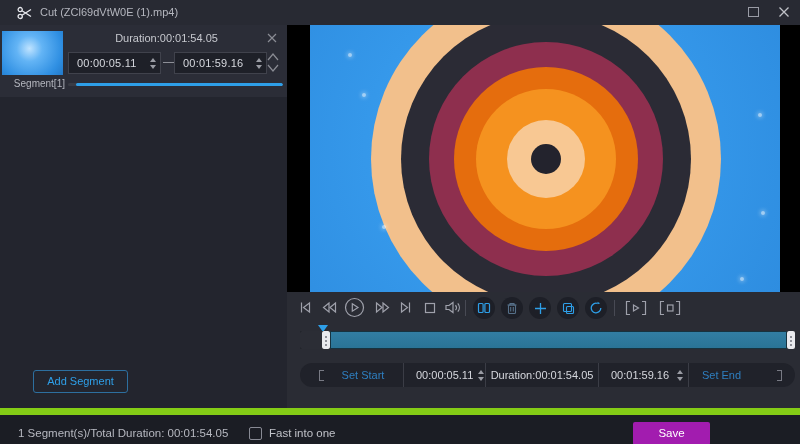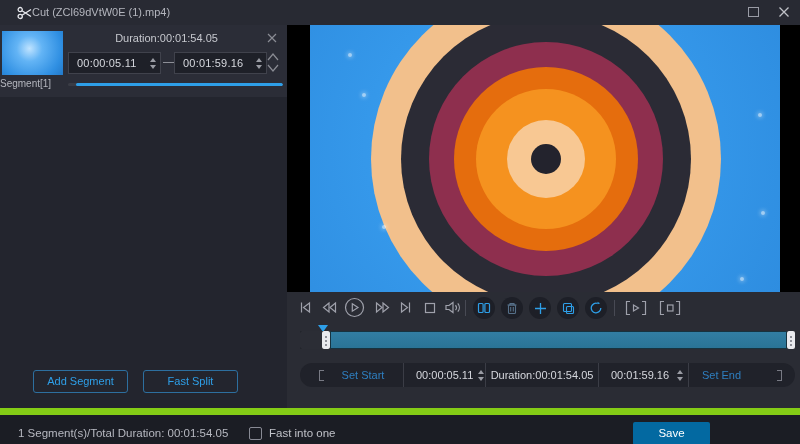--- a/index.html
+++ b/index.html
@@ -9,30 +9,30 @@
     background:#23252e;
     font-family:"Liberation Sans", sans-serif;
     color:#c6c8ce;
     -webkit-font-smoothing:antialiased;
   }
   .abs { position:absolute; }
 
   
   #titlebar { left:0; top:0; width:800px; height:25px; background:#282a33; }
   #scissors { left:17px; top:5px; width:16px; height:16px; color:#e8e9ee; font-size:13px; line-height:16px; }
-  #win-title { left:32px; top:0; height:25px; line-height:25px; font-size:11px; color:#b4b6be; }
+  #win-title { left:40px; top:0; height:25px; line-height:25px; font-size:11px; color:#b4b6be; }
   #btn-max { left:748px; top:7px; width:11px; height:10px; border:1px solid #9a9ca6; }
   #btn-close { left:777px; top:5px; width:14px; height:14px; }
 
   
   #left-panel { left:0; top:25px; width:287px; height:383px; background:#23252e; }
   #segment-block { left:0; top:0; width:287px; height:72px; background:#2b2d37; }
   #thumb { left:2px; top:6px; width:61px; height:44px;
            background:radial-gradient(circle at 45% 40%, #bfe3ff 0%, #63b4f5 30%, #2f8fe2 75%, #2379c8 100%); }
-  #segment-label { left:0px; top:53px; width:65px; text-align:left; font-size:10px; color:#b4b6be; }
+  #segment-label { left:0px; top:53px; width:65px; text-align:right; font-size:10px; color:#b4b6be; }
   #seg-duration { left:68px; top:7px; width:197px; text-align:center; font-size:11px; color:#c6c8ce; }
   .time-input { top:27px; height:22px; background:#1e2028; border:1px solid #40424c; color:#d6d8de;
                 font-size:11px; display:flex; align-items:center; }
   .time-input .tval { flex:1; padding-left:8px; letter-spacing:.2px; }
   #seg-start { left:68px; width:93px; }
   #seg-end { left:174px; width:93px; }
   #seg-dash { left:163px; top:30px; width:10px; text-align:center; color:#9a9ca4; font-size:12px; }
   .spinner { width:14px; display:flex; flex-direction:column; align-items:center; justify-content:center; gap:3px; cursor:pointer; }
   .arr-up { width:0;height:0;border-left:3.5px solid transparent;border-right:3.5px solid transparent;border-bottom:4px solid #9a9ca4; }
   .arr-dn { width:0;height:0;border-left:3.5px solid transparent;border-right:3.5px solid transparent;border-top:4px solid #9a9ca4; }
@@ -94,21 +94,21 @@
   #tb-sec-end { flex:1; gap:36px; }
   .bracket { width:5px; height:11px; border:1px solid #787a84; }
   .bracket.l { border-right:none; } .bracket.r { border-left:none; }
   .tb-spin { margin-left:4px; }
 
   
   #footer { left:0; top:408px; width:800px; height:36px; background:#1b1d24; border-top:7px solid #84cc16; }
   #summary { left:18px; top:0; height:36px; line-height:36px; font-size:11.5px; color:#b6b8c0; }
   #merge-box { left:249px; top:12px; width:13px; height:13px; border:1px solid #888a94; border-radius:2px; cursor:pointer; }
   #merge-label { left:269px; top:0; height:36px; line-height:36px; font-size:11.5px; color:#c0c2c8; }
-  .cta { top:7px; height:23px; background:#0369a1; border:none; border-radius:2px; color:#fff;
+  .cta { top:7px; height:23px; background:#a21caf; border:none; border-radius:2px; color:#fff;
          font-size:11.5px; text-align:center; line-height:23px; cursor:pointer; font-family:"Liberation Sans",sans-serif; }
   #save-btn { left:633px; width:77px; }
   #cancel-btn { left:717px; width:78px; }
 </style>
 </head>
 <body>
 
 <div class="abs" id="titlebar">
   <span class="abs" id="scissors">
     <svg width="16" height="16" viewBox="0 0 16 16">
@@ -165,21 +165,20 @@
         </svg>
     </span>
 
     <div class="abs" id="seg-progress">
         <span class="done"></span>
       </div>
   </div>
   <div class="abs" id="segment-label">Segment[1]</div>
 
   <button class="abs ghost-btn" id="add-segment">Add Segment</button>
-  <button class="abs ghost-btn" id="fast-split">Fast Split</button>
 </div>
 
 <div class="abs" id="video-area">
   <div id="video-frame">
       <div class="ring" style="height: 350px; width: 350px; left: 61px; top: -41px; background: rgb(242, 192, 140);"></div>
       <div class="ring" style="height: 290px; width: 290px; left: 91px; top: -11px; background: rgb(43, 43, 53);"></div>
       <div class="ring" style="height: 234px; width: 234px; left: 119px; top: 17px; background: rgb(142, 47, 78);"></div>
       <div class="ring" style="height: 184px; width: 184px; left: 144px; top: 42px; background: rgb(229, 109, 13);"></div>
       <div class="ring" style="height: 140px; width: 140px; left: 166px; top: 64px; background: rgb(245, 146, 31);"></div>
       <div class="ring" style="height: 78px; width: 78px; left: 197px; top: 95px; background: rgb(248, 200, 147);"></div>

